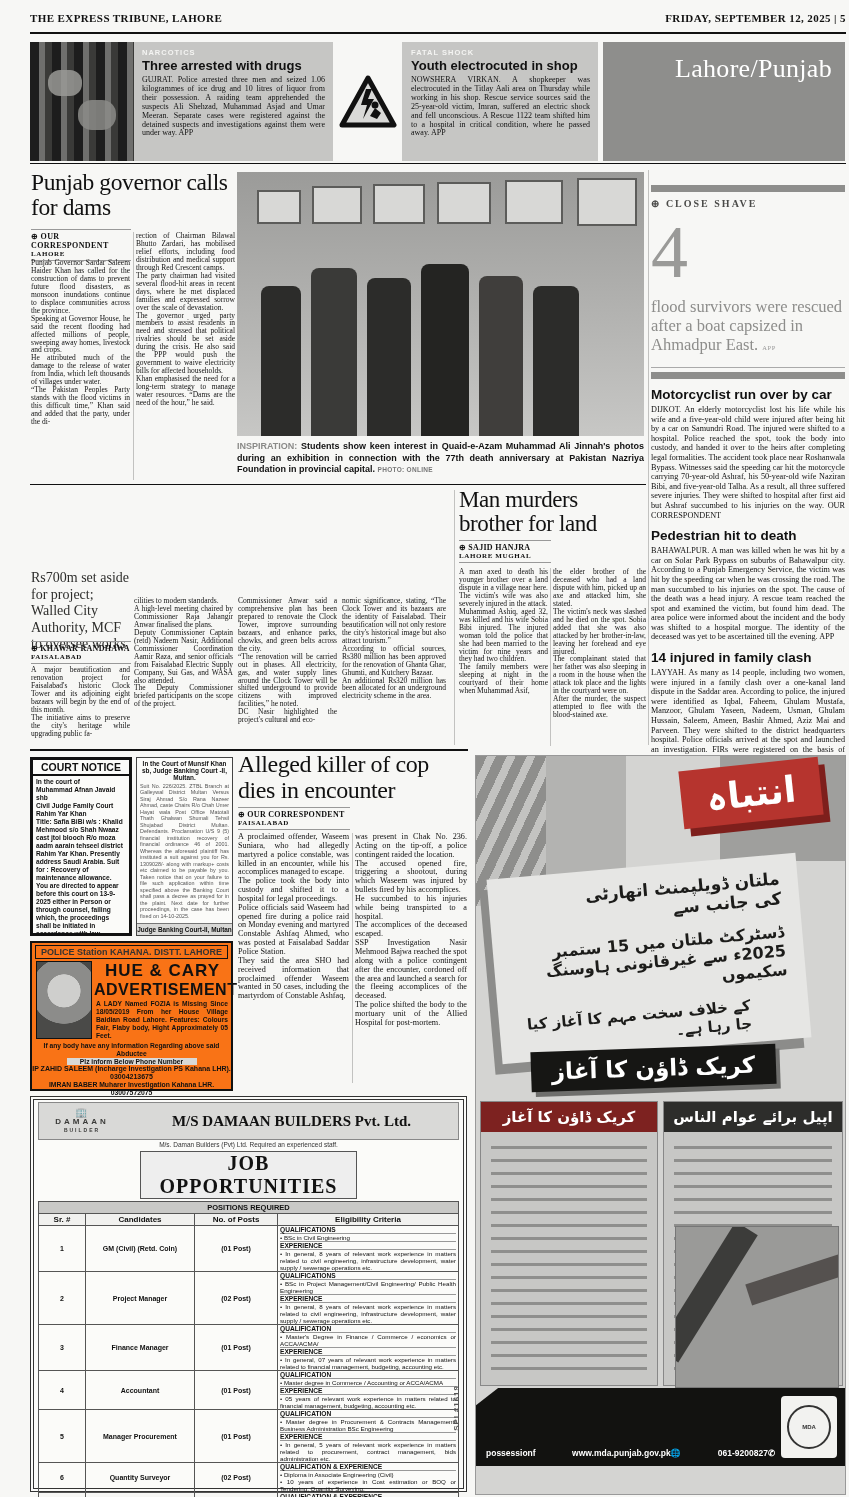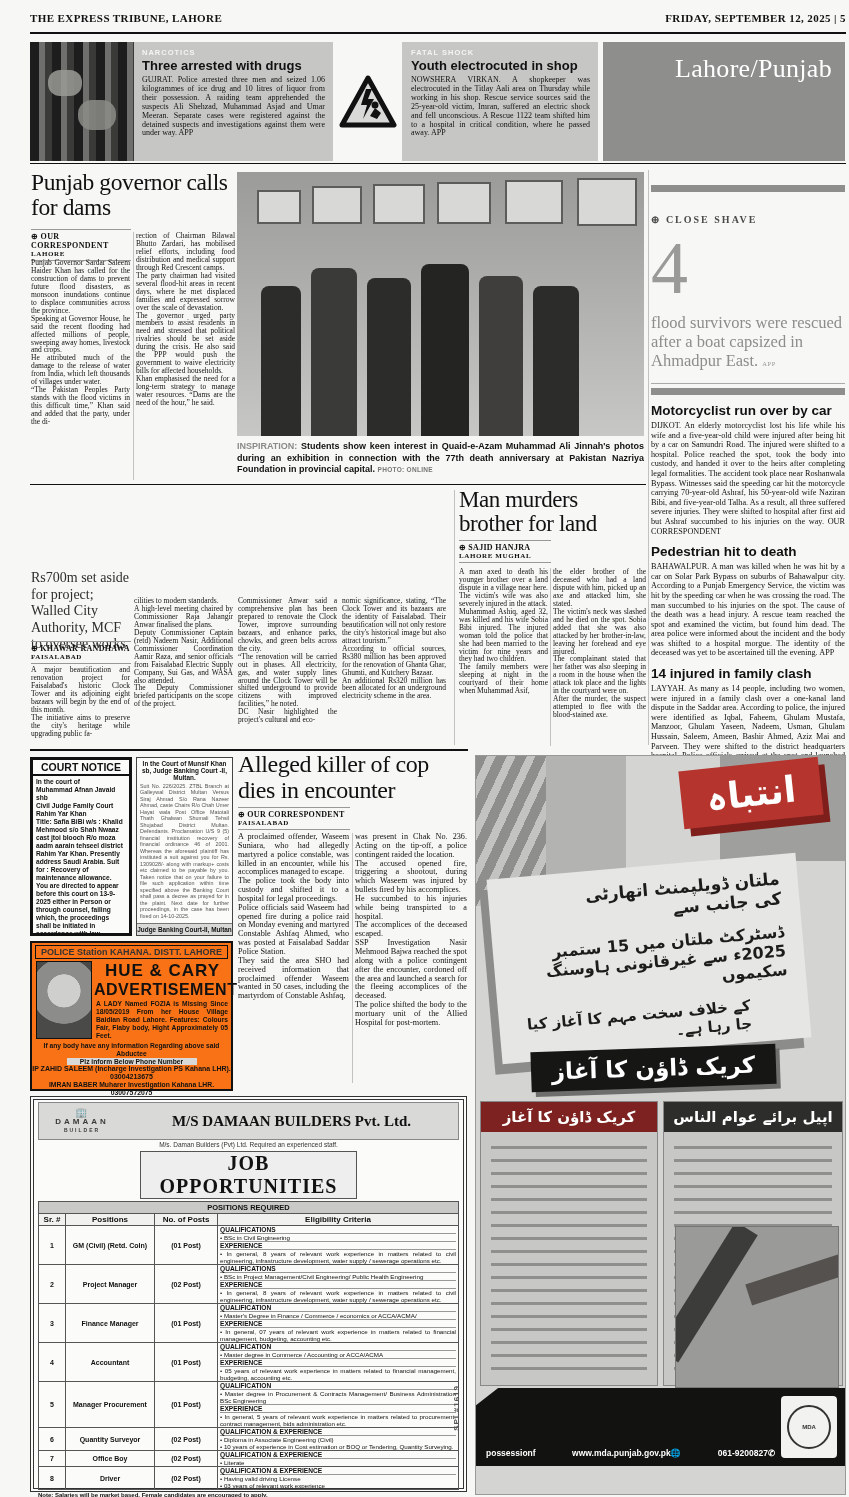--- a/index.html
+++ b/index.html
@@ -42,21 +42,21 @@
   .photo{left:237px;top:172px;width:407px;height:264px;background:linear-gradient(180deg,#9b9b99 0%,#b3b3b1 55%,#c7c7c5 100%);overflow:hidden;}
   .frame{position:absolute;background:#d8d8d6;border:2px solid #5c5c5a;}
   .fig{position:absolute;bottom:0;background:#2c2c2a;border-radius:8px 8px 0 0;}
   .caption{left:237px;top:441px;width:407px;font-family:"Liberation Sans",sans-serif;
            font-weight:bold;font-size:9px;line-height:11.5px;text-align:justify;}
   .cap-label{color:#8a8a88;}
   .cap-credit{font-size:6.5px;color:#777;font-weight:bold;letter-spacing:.3px;}
   
   .rail{left:651px;top:178px;width:194px;}
   .graybar{height:7px;background:#8e8e8c;}
-  .cs-kicker{font-size:10px;letter-spacing:2px;color:#4a4a48;margin:22px 0 0;font-weight:bold;}
+  .cs-kicker{font-size:10px;letter-spacing:2px;color:#4a4a48;margin:6px 0 0;font-weight:bold;}
   .cs-num{font-size:74px;line-height:70px;color:#9a9a98;margin-top:8px;}
   .cs-text{font-size:16.5px;line-height:19px;color:#8d8d8b;margin-top:10px;}
   .cs-credit{font-size:6.5px;letter-spacing:.5px;color:#999;}
   .rail-head{font-family:"Liberation Sans",sans-serif;font-weight:bold;font-size:13.5px;margin:8px 0 3px;}
   .rail-body{font-size:8.2px;line-height:9.6px;}
   
   .clock-head{left:31px;top:488px;width:428px;font-size:35px;line-height:37px;letter-spacing:-.8px;}
   .standfirst{left:31px;top:570px;width:102px;font-size:14px;line-height:16.5px;color:#2e2e2c;}
   .small-byline{font-size:8px;font-weight:bold;letter-spacing:.3px;border-top:1px solid #999;padding-top:2px;}
   
@@ -92,21 +92,21 @@
   .dm-logo{width:86px;text-align:center;font-family:"Liberation Sans",sans-serif;font-weight:bold;
            font-size:8px;letter-spacing:3px;color:#3a3a38;}
   .dm-logo .sky{display:block;font-size:10px;letter-spacing:0;line-height:8px;}
   .dm-title{flex:1;text-align:center;font-weight:bold;font-size:15px;}
   .dm-sub{text-align:center;font-size:6.5px;color:#333;margin-top:1px;font-family:"Liberation Sans",sans-serif;}
   .dm-jobbox{width:215px;margin:3px auto 2px;border:1px solid #555;text-align:center;
              font-weight:bold;font-size:20px;letter-spacing:1px;background:#eee;}
   table.jobs{width:100%;border-collapse:collapse;font-family:"Liberation Sans",sans-serif;}
   table.jobs caption{background:#c9c9c7;border:1px solid #555;border-bottom:none;font-weight:bold;font-size:7.5px;padding:1px 0;font-family:"Liberation Sans",sans-serif;}
   table.jobs th,table.jobs td{border:1px solid #555;vertical-align:middle;}
-  table.jobs th{font-size:8px;padding:1px 2px;background:#f1f1ef;}
+  table.jobs th{font-size:8px;padding:1px 12px;background:#f1f1ef;}
   .c-sr{width:22px;text-align:center;font-weight:bold;font-size:7px;}
   .c-pos{width:84px;text-align:center;font-weight:bold;font-size:7px;}
   .c-num{width:58px;text-align:center;font-weight:bold;font-size:7px;}
   .c-crit{padding:0 2px;}
   .crit-h{font-weight:bold;font-size:6.6px;border-bottom:1px solid #999;}
   .crit-h:not(:first-child){border-top:1px solid #999;}
   .crit-i{font-size:6.2px;line-height:7px;text-align:justify;}
   .dm-note{font-family:"Liberation Sans",sans-serif;font-weight:bold;font-size:6px;margin-top:2px;}
   ol.dm-list{margin:0;padding-left:12px;font-family:"Liberation Sans",sans-serif;font-size:5.9px;line-height:6.9px;text-align:justify;}
   .spl{left:452px;top:1385px;width:14px;font-family:"Liberation Sans",sans-serif;font-weight:bold;font-size:8px;color:#555;
@@ -333,21 +333,21 @@
       </div>
       <div class="dm-title">M/S DAMAAN BUILDERS Pvt. Ltd.</div>
     </div>
     <div class="dm-sub">M/s. Daman Builders (Pvt) Ltd. Required an experienced staff.</div>
     <div class="dm-jobbox">JOB OPPORTUNITIES</div>
     <table class="jobs">
       <caption>POSITIONS REQUIRED</caption>
       <thead>
         <tr>
           <th class="c-sr">Sr. #</th>
-          <th class="c-pos">Positions</th>
+          <th class="c-pos">Candidates</th>
           <th class="c-num">No. of Posts</th>
           <th>Eligibility Criteria</th>
         </tr>
       </thead>
       <tbody id="jobs-body">
           <tr>
             <td class="c-sr">1</td>
             <td class="c-pos">GM (Civil) (Retd. Coln)</td>
             <td class="c-num">(01 Post)</td>
             <td class="c-crit">

